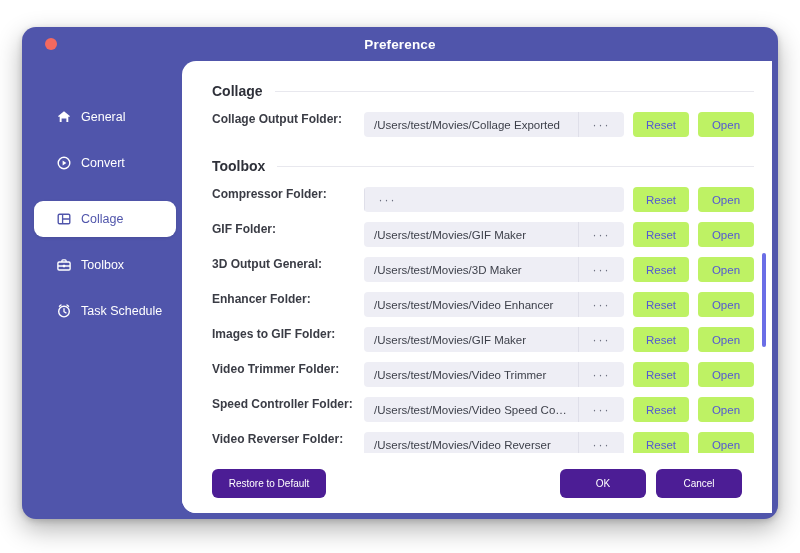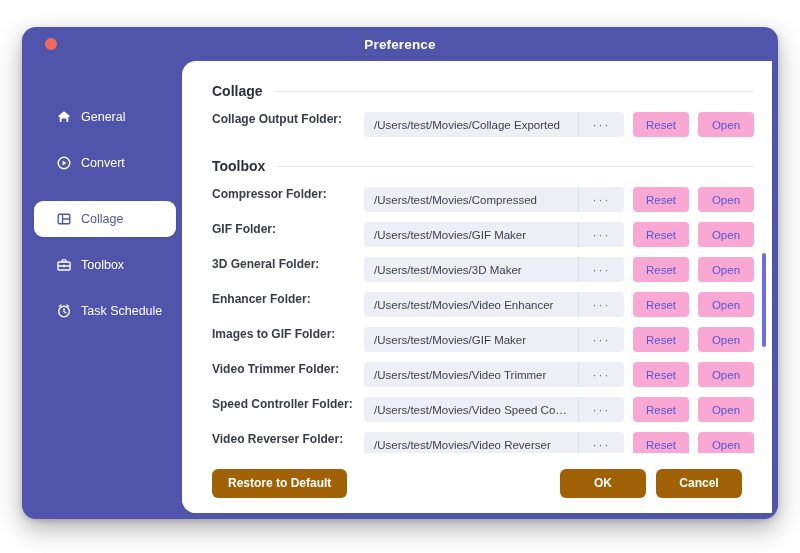--- a/index.html
+++ b/index.html
@@ -187,21 +187,21 @@
     color: #6d7080;
     font-size: 12px;
     letter-spacing: 2px;
     cursor: pointer;
   }
   .sbtn {
     flex: 0 0 56px;
     width: 56px;
     height: 25px;
     margin-left: 9px;
-    background: #f9a8d4;
+    background: #bef264;
     border-radius: 4px;
     display: flex;
     align-items: center;
     justify-content: center;
     font-size: 11.5px;
     color: #5457d6;
     cursor: pointer;
   }
   .gap-sm { height: 11px; }
 
@@ -225,31 +225,30 @@
     width: 590px;
     height: 60px;
     background: #ffffff;
     display: flex;
     align-items: center;
     padding: 0 30px 0 30px;
   }
   .btn {
     height: 29px;
     border-radius: 6px;
-    background: #a16207;
+    background: #4c1d95;
     color: #ffffff;
-    font-size: 12px;
+    font-size: 10px;
     display: inline-flex;
     align-items: center;
     justify-content: center;
     padding: 0 16px;
     cursor: pointer;
     border: none;
     font-family: "Liberation Sans", sans-serif;
-    font-weight: bold;
   }
   .btn-restore { min-width: 114px; }
   .btn-ok { min-width: 86px; }
   .btn-cancel { min-width: 86px; margin-left: 10px; }
   .footer-spacer { flex: 1; }
 </style>
 </head>
 <body>
 
 <div id="app">
@@ -347,39 +346,38 @@
           <div class="gap-sm"></div>
 
           <div class="section-head">
             <span class="s-title">Toolbox</span>
             <span class="s-rule"></span>
           </div>
 
           <div class="row">
             <div class="r-label">Compressor Folder:</div>
             <div class="field">
-              <div class="path">/Users/test/Movies/Compressed</div>
               <div class="dots">···</div>
             </div>
             <div class="sbtn">Reset</div>
             <div class="sbtn">Open</div>
           </div>
 
           <div class="row">
             <div class="r-label">GIF Folder:</div>
             <div class="field">
               <div class="path">/Users/test/Movies/GIF Maker</div>
               <div class="dots">···</div>
             </div>
             <div class="sbtn">Reset</div>
             <div class="sbtn">Open</div>
           </div>
 
           <div class="row">
-            <div class="r-label">3D General Folder:</div>
+            <div class="r-label">3D Output General:</div>
             <div class="field">
               <div class="path">/Users/test/Movies/3D Maker</div>
               <div class="dots">···</div>
             </div>
             <div class="sbtn">Reset</div>
             <div class="sbtn">Open</div>
           </div>
 
           <div class="row">
             <div class="r-label">Enhancer Folder:</div>

